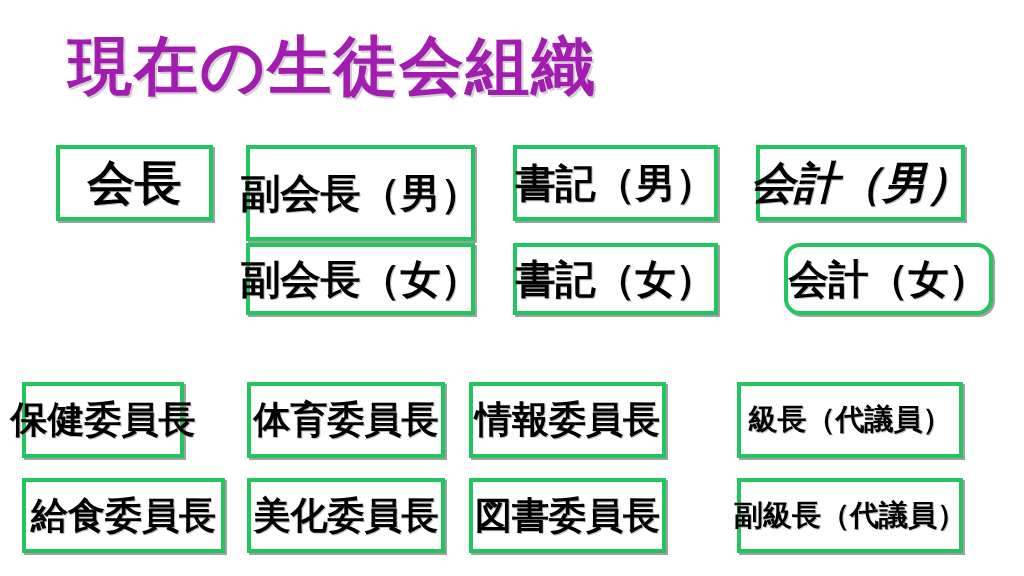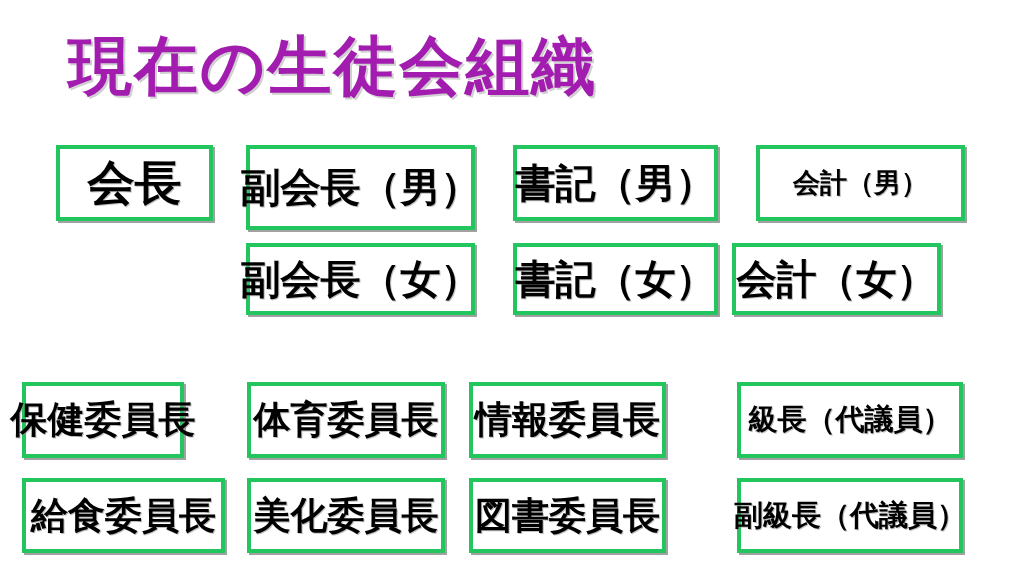--- a/index.html
+++ b/index.html
@@ -36,27 +36,27 @@
     box-shadow: 2px 2px 0 rgba(130,130,130,0.75);
     display: flex;
     align-items: center;
     justify-content: center;
     font-weight: bold;
     white-space: nowrap;
     text-shadow: 1px 1px 0 rgba(140,140,140,0.55);
   }
   
   .b-president   { left: 56px;  top: 145px; width: 157px; height: 76px; font-size: 47px; }
-  .b-vp-m        { left: 246px; top: 145px; width: 229px; height: 85px; font-size: 40px; }
+  .b-vp-m        { left: 246px; top: 145px; width: 229px; height: 96px; font-size: 40px; }
   .b-sec-m       { left: 513px; top: 145px; width: 205px; height: 76px; font-size: 40px; }
-  .b-trea-m      { left: 756px; top: 145px; width: 209px; height: 76px; font-size: 27px; }
+  .b-trea-m      { left: 756px; top: 145px; width: 209px; height: 76px; font-size: 44px; font-style: italic; }
   
   .b-vp-f        { left: 246px; top: 243px; width: 229px; height: 72px; font-size: 40px; }
   .b-sec-f       { left: 513px; top: 243px; width: 205px; height: 72px; font-size: 40px; }
-  .b-trea-f      { left: 732px; top: 243px; width: 209px; height: 72px; font-size: 40px; }
+  .b-trea-f      { left: 784px; top: 243px; width: 209px; height: 72px; font-size: 40px; border-radius: 16px; }
   
   .b-health      { left: 22px;  top: 382px; width: 162px; height: 76px; font-size: 37px; }
   .b-pe          { left: 247px; top: 382px; width: 198px; height: 76px; font-size: 37px; }
   .b-info        { left: 469px; top: 382px; width: 197px; height: 76px; font-size: 37px; }
   .b-classrep    { left: 737px; top: 382px; width: 226px; height: 76px; font-size: 29px; }
   
   .b-lunch       { left: 22px;  top: 478px; width: 203px; height: 75px; font-size: 37px; }
   .b-beauty      { left: 247px; top: 478px; width: 198px; height: 75px; font-size: 37px; }
   .b-library     { left: 469px; top: 478px; width: 197px; height: 75px; font-size: 37px; }
   .b-vclassrep   { left: 737px; top: 478px; width: 226px; height: 75px; font-size: 29px; }

